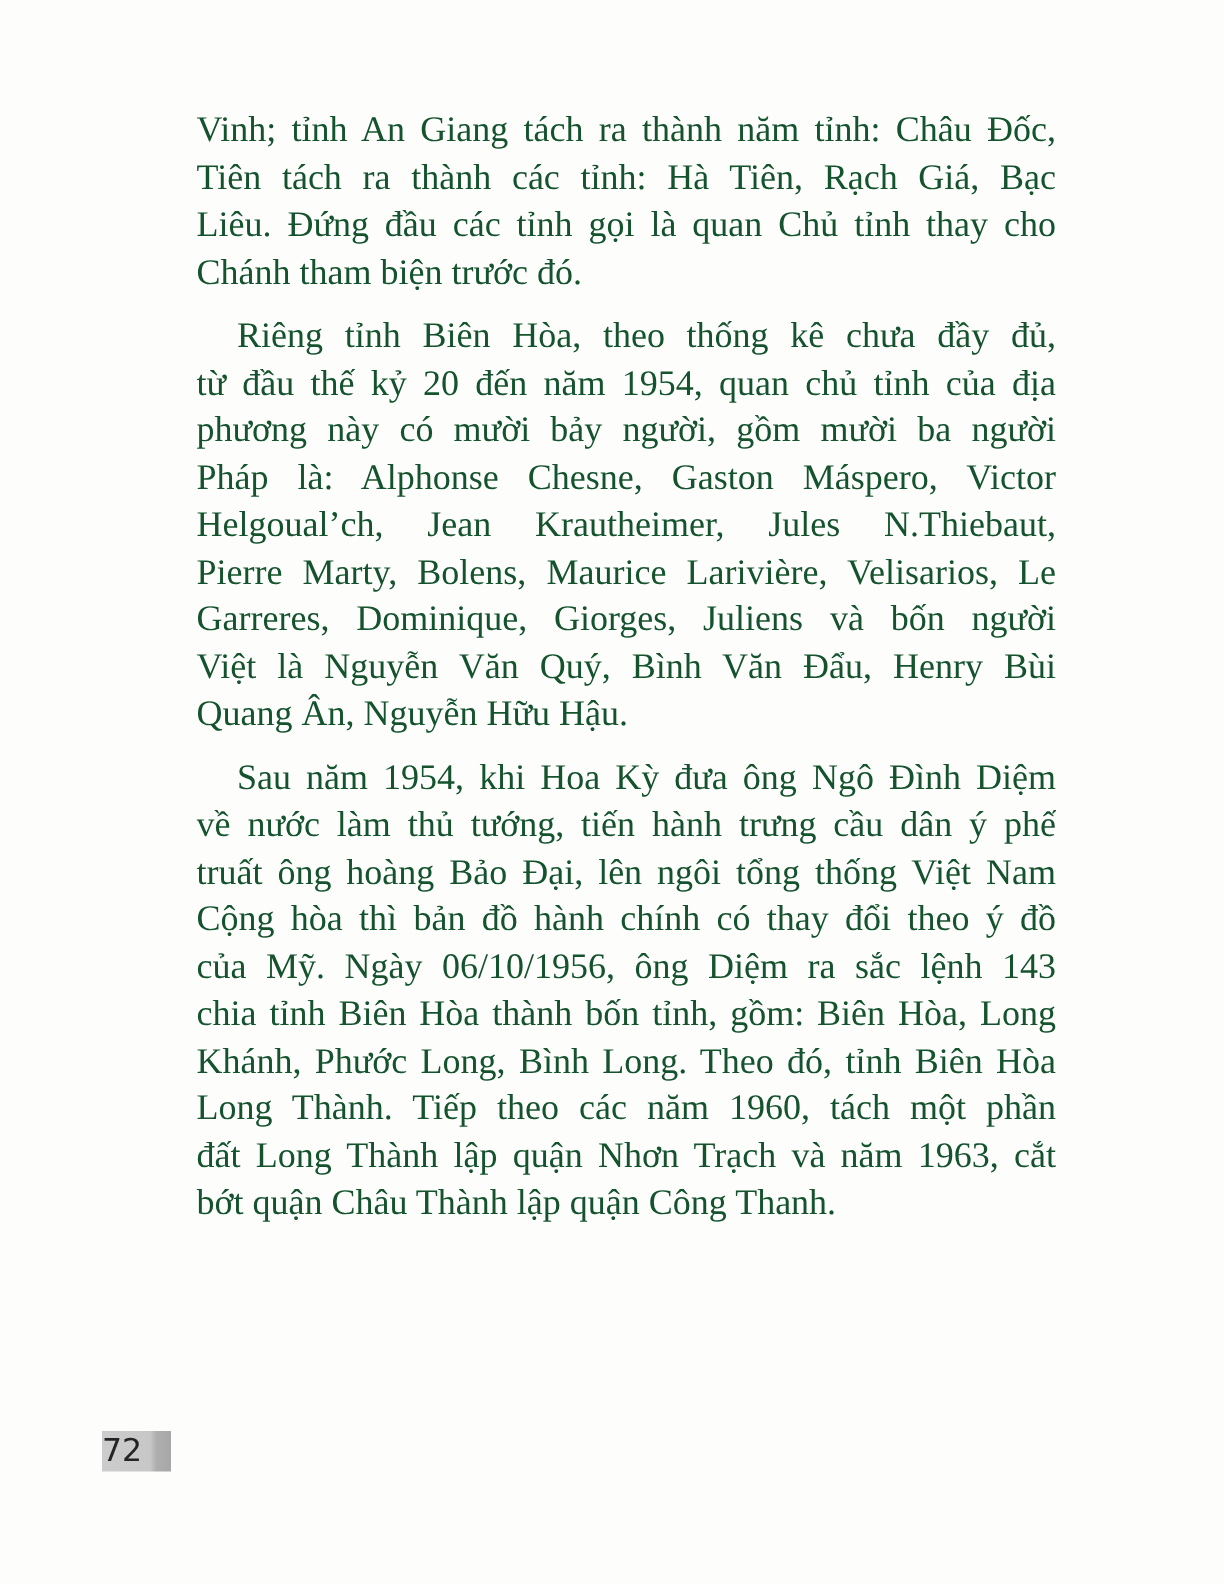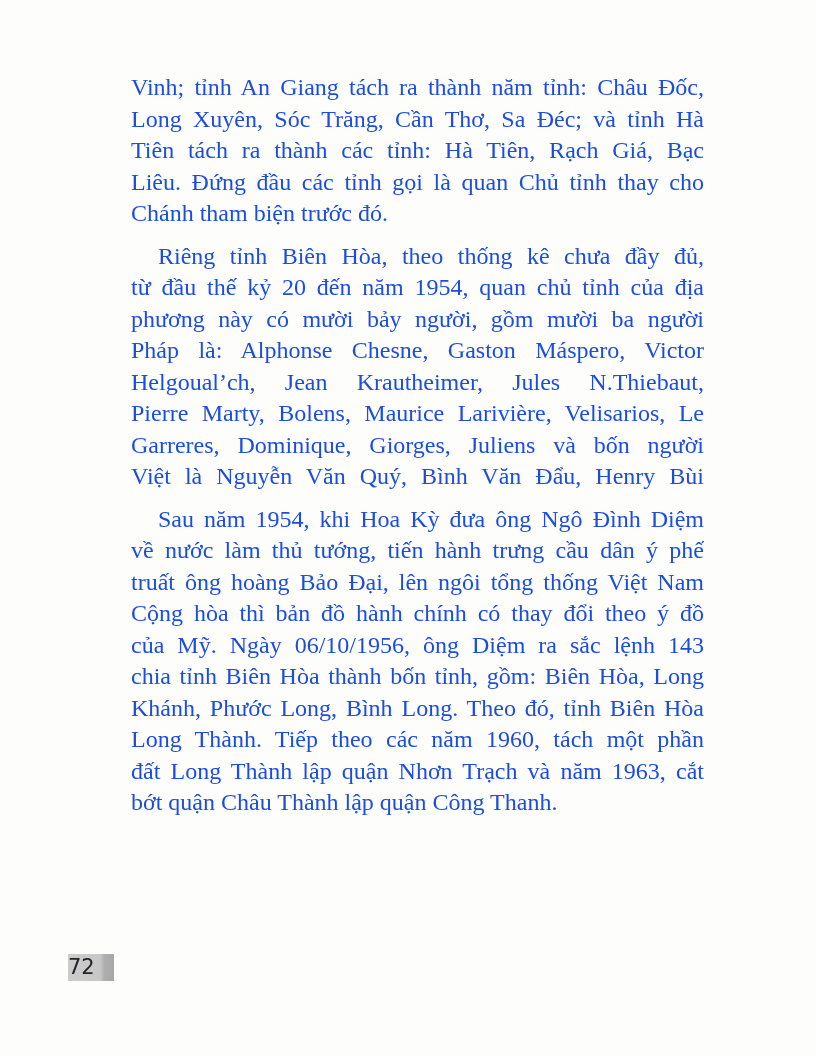--- a/index.html
+++ b/index.html
@@ -17,21 +17,21 @@
   .page {
     position: absolute;
     inset: 0;
     background: #fdfdfc;
   }
   .textblock {
     position: absolute;
     left: 131px;
     top: 72px;
     width: 573px;
-    color: #1d4ed8;
+    color: #14532d;
     font-size: 24px;
     line-height: 31.5px;
     -webkit-font-smoothing: antialiased;
   }
   .para { margin: 0; }
   .para + .para { margin-top: 11px; }
   .jline {
     text-align: justify;
     text-align-last: justify;
     height: 31.5px;
@@ -64,35 +64,35 @@
 </style>
 </head>
 <body>
 
 <div class="page">
 
   <div class="textblock">
 
     <div class="para">
       <div class="jline">Vinh; tỉnh An Giang tách ra thành năm tỉnh: Châu Đốc,</div>
-      <div class="jline">Long Xuyên, Sóc Trăng, Cần Thơ, Sa Đéc; và tỉnh Hà</div>
       <div class="jline">Tiên tách ra thành các tỉnh: Hà Tiên, Rạch Giá, Bạc</div>
       <div class="jline">Liêu. Đứng đầu các tỉnh gọi là quan Chủ tỉnh thay cho</div>
       <div class="jline last">Chánh tham biện trước đó.</div>
     </div>
 
     <div class="para">
       <div class="jline ind">Riêng tỉnh Biên Hòa, theo thống kê chưa đầy đủ,</div>
       <div class="jline">từ đầu thế kỷ 20 đến năm 1954, quan chủ tỉnh của địa</div>
       <div class="jline">phương này có mười bảy người, gồm mười ba người</div>
       <div class="jline">Pháp là: Alphonse Chesne, Gaston Máspero, Victor</div>
       <div class="jline">Helgoual’ch, Jean Krautheimer, Jules N.Thiebaut,</div>
       <div class="jline">Pierre Marty, Bolens, Maurice Larivière, Velisarios, Le</div>
       <div class="jline">Garreres, Dominique, Giorges, Juliens và bốn người</div>
       <div class="jline">Việt là Nguyễn Văn Quý, Bình Văn Đẩu, Henry Bùi</div>
+      <div class="jline last">Quang Ân, Nguyễn Hữu Hậu.</div>
     </div>
 
     <div class="para">
       <div class="jline ind">Sau năm 1954, khi Hoa Kỳ đưa ông Ngô Đình Diệm</div>
       <div class="jline">về nước làm thủ tướng, tiến hành trưng cầu dân ý phế</div>
       <div class="jline">truất ông hoàng Bảo Đại, lên ngôi tổng thống Việt Nam</div>
       <div class="jline">Cộng hòa thì bản đồ hành chính có thay đổi theo ý đồ</div>
       <div class="jline">của Mỹ. Ngày 06/10/1956, ông Diệm ra sắc lệnh 143</div>
       <div class="jline">chia tỉnh Biên Hòa thành bốn tỉnh, gồm: Biên Hòa, Long</div>
       <div class="jline">Khánh, Phước Long, Bình Long. Theo đó, tỉnh Biên Hòa</div>

